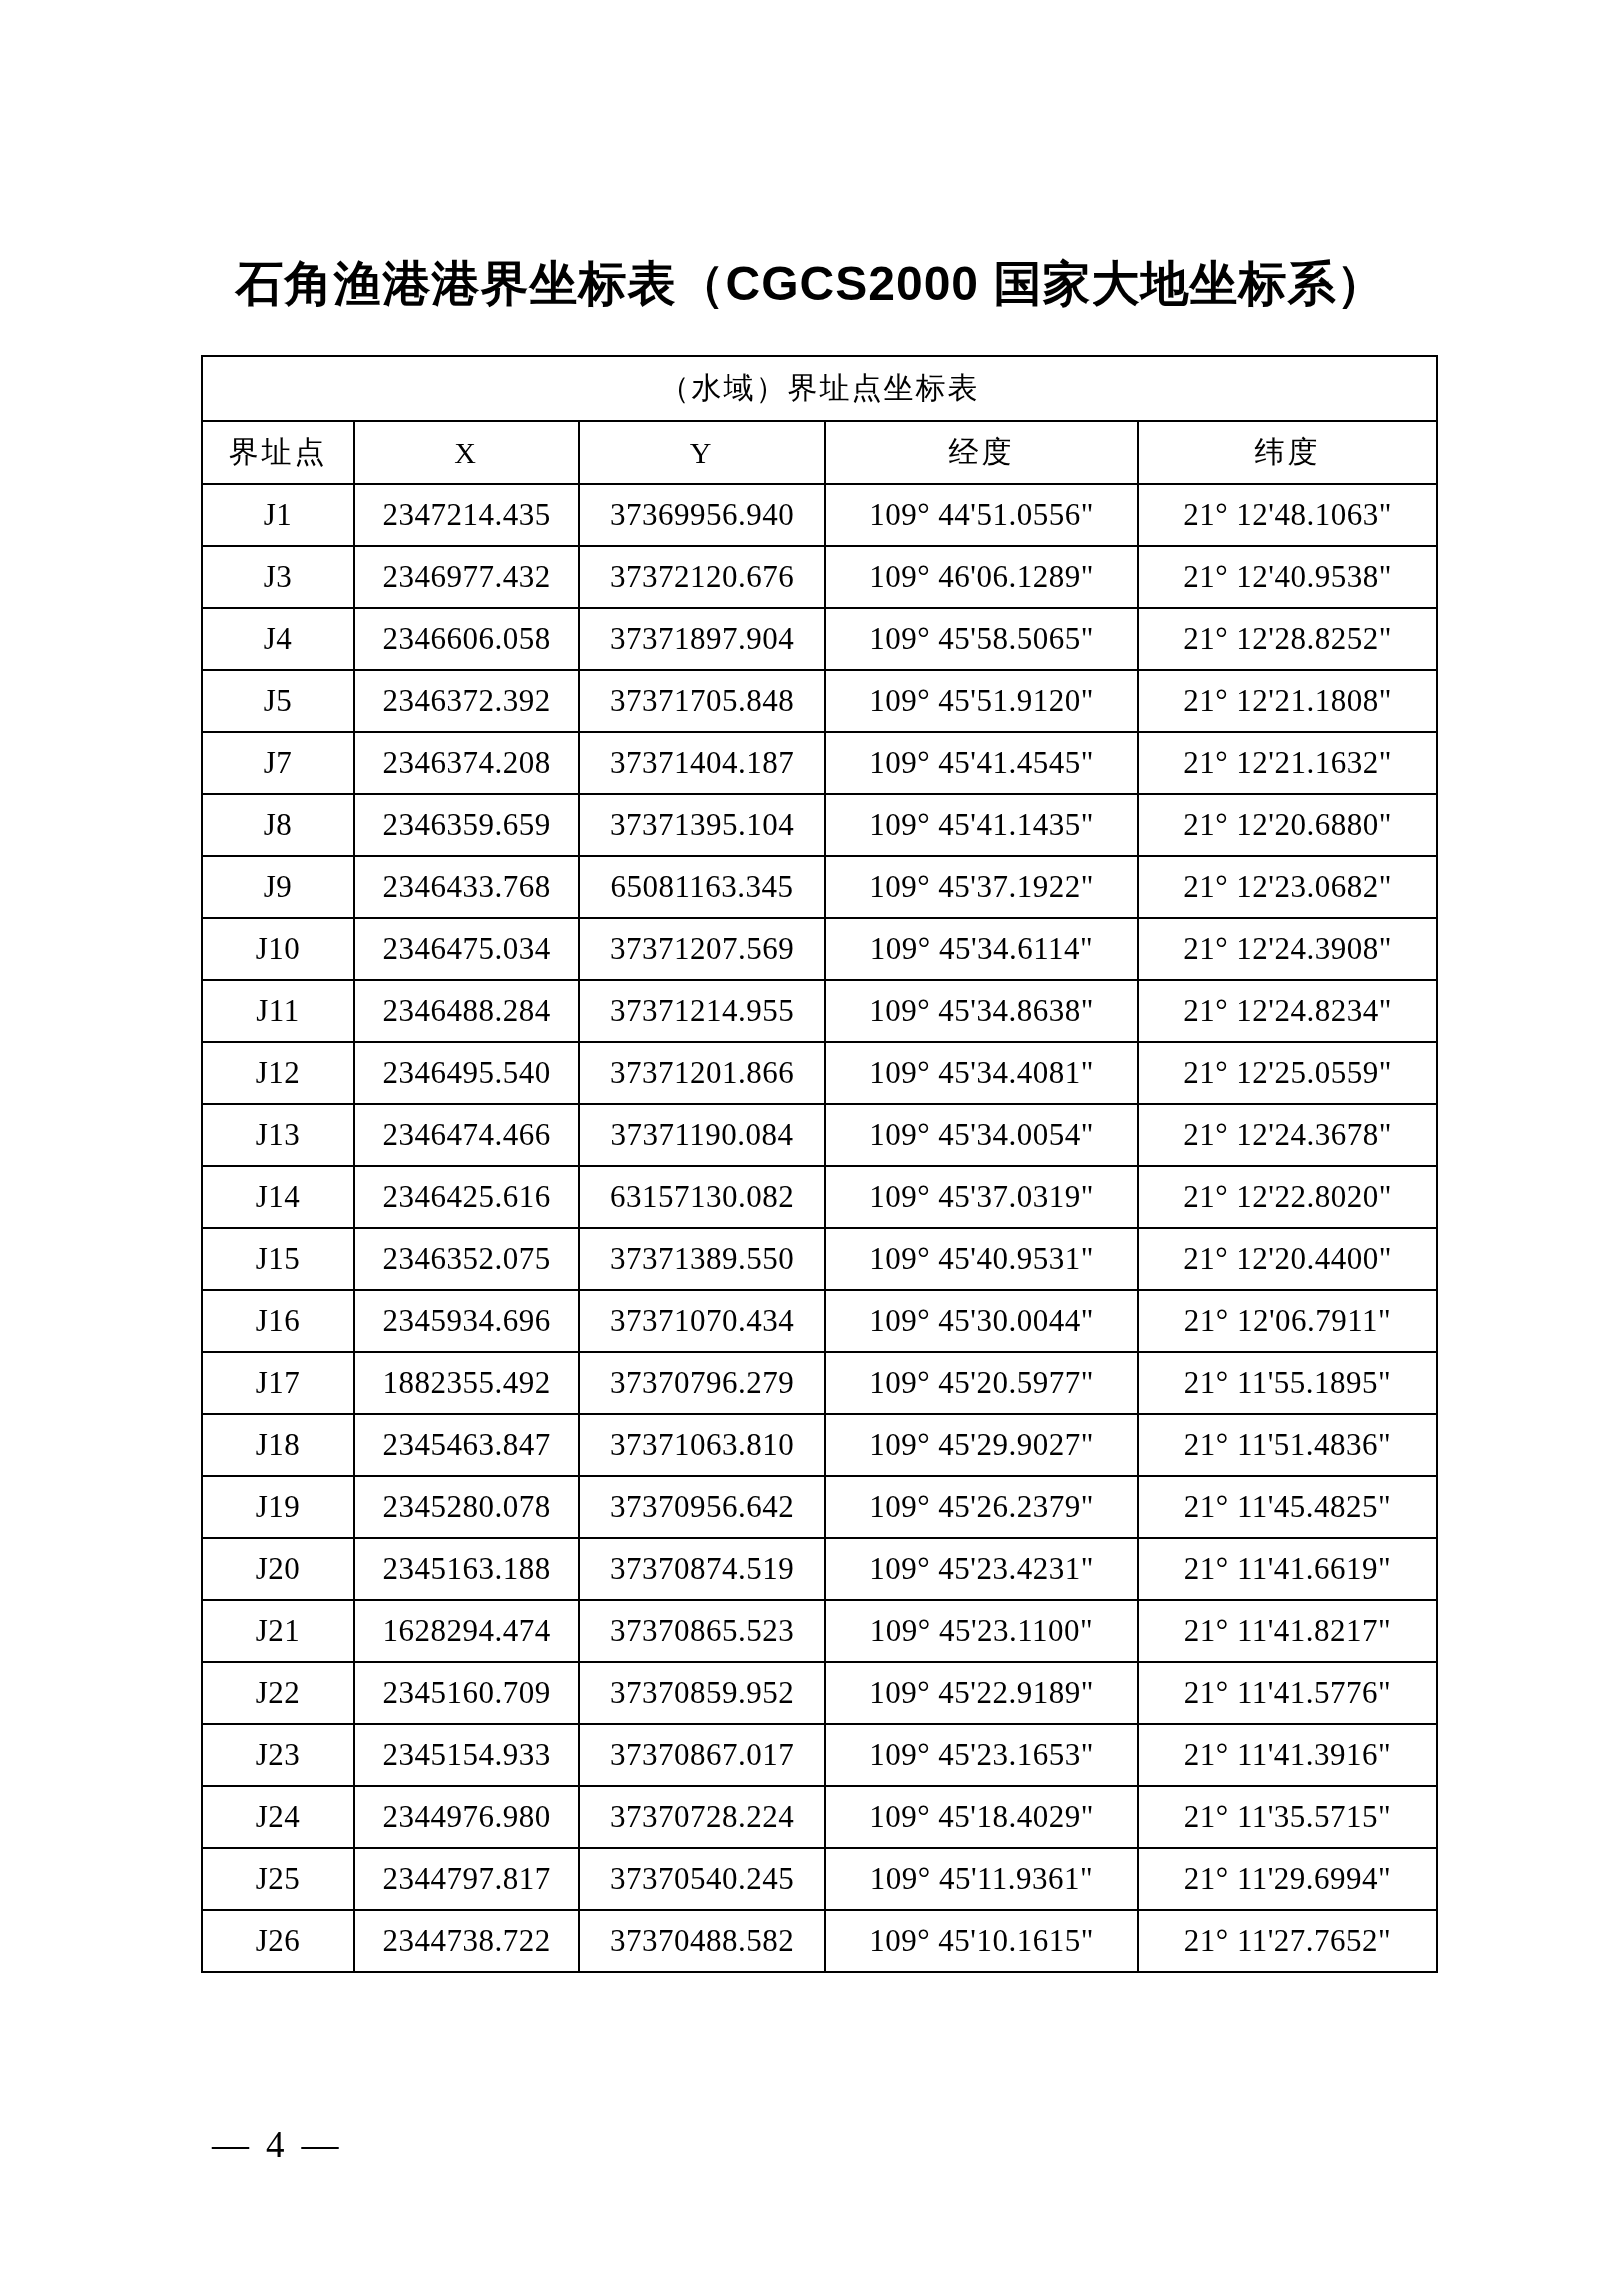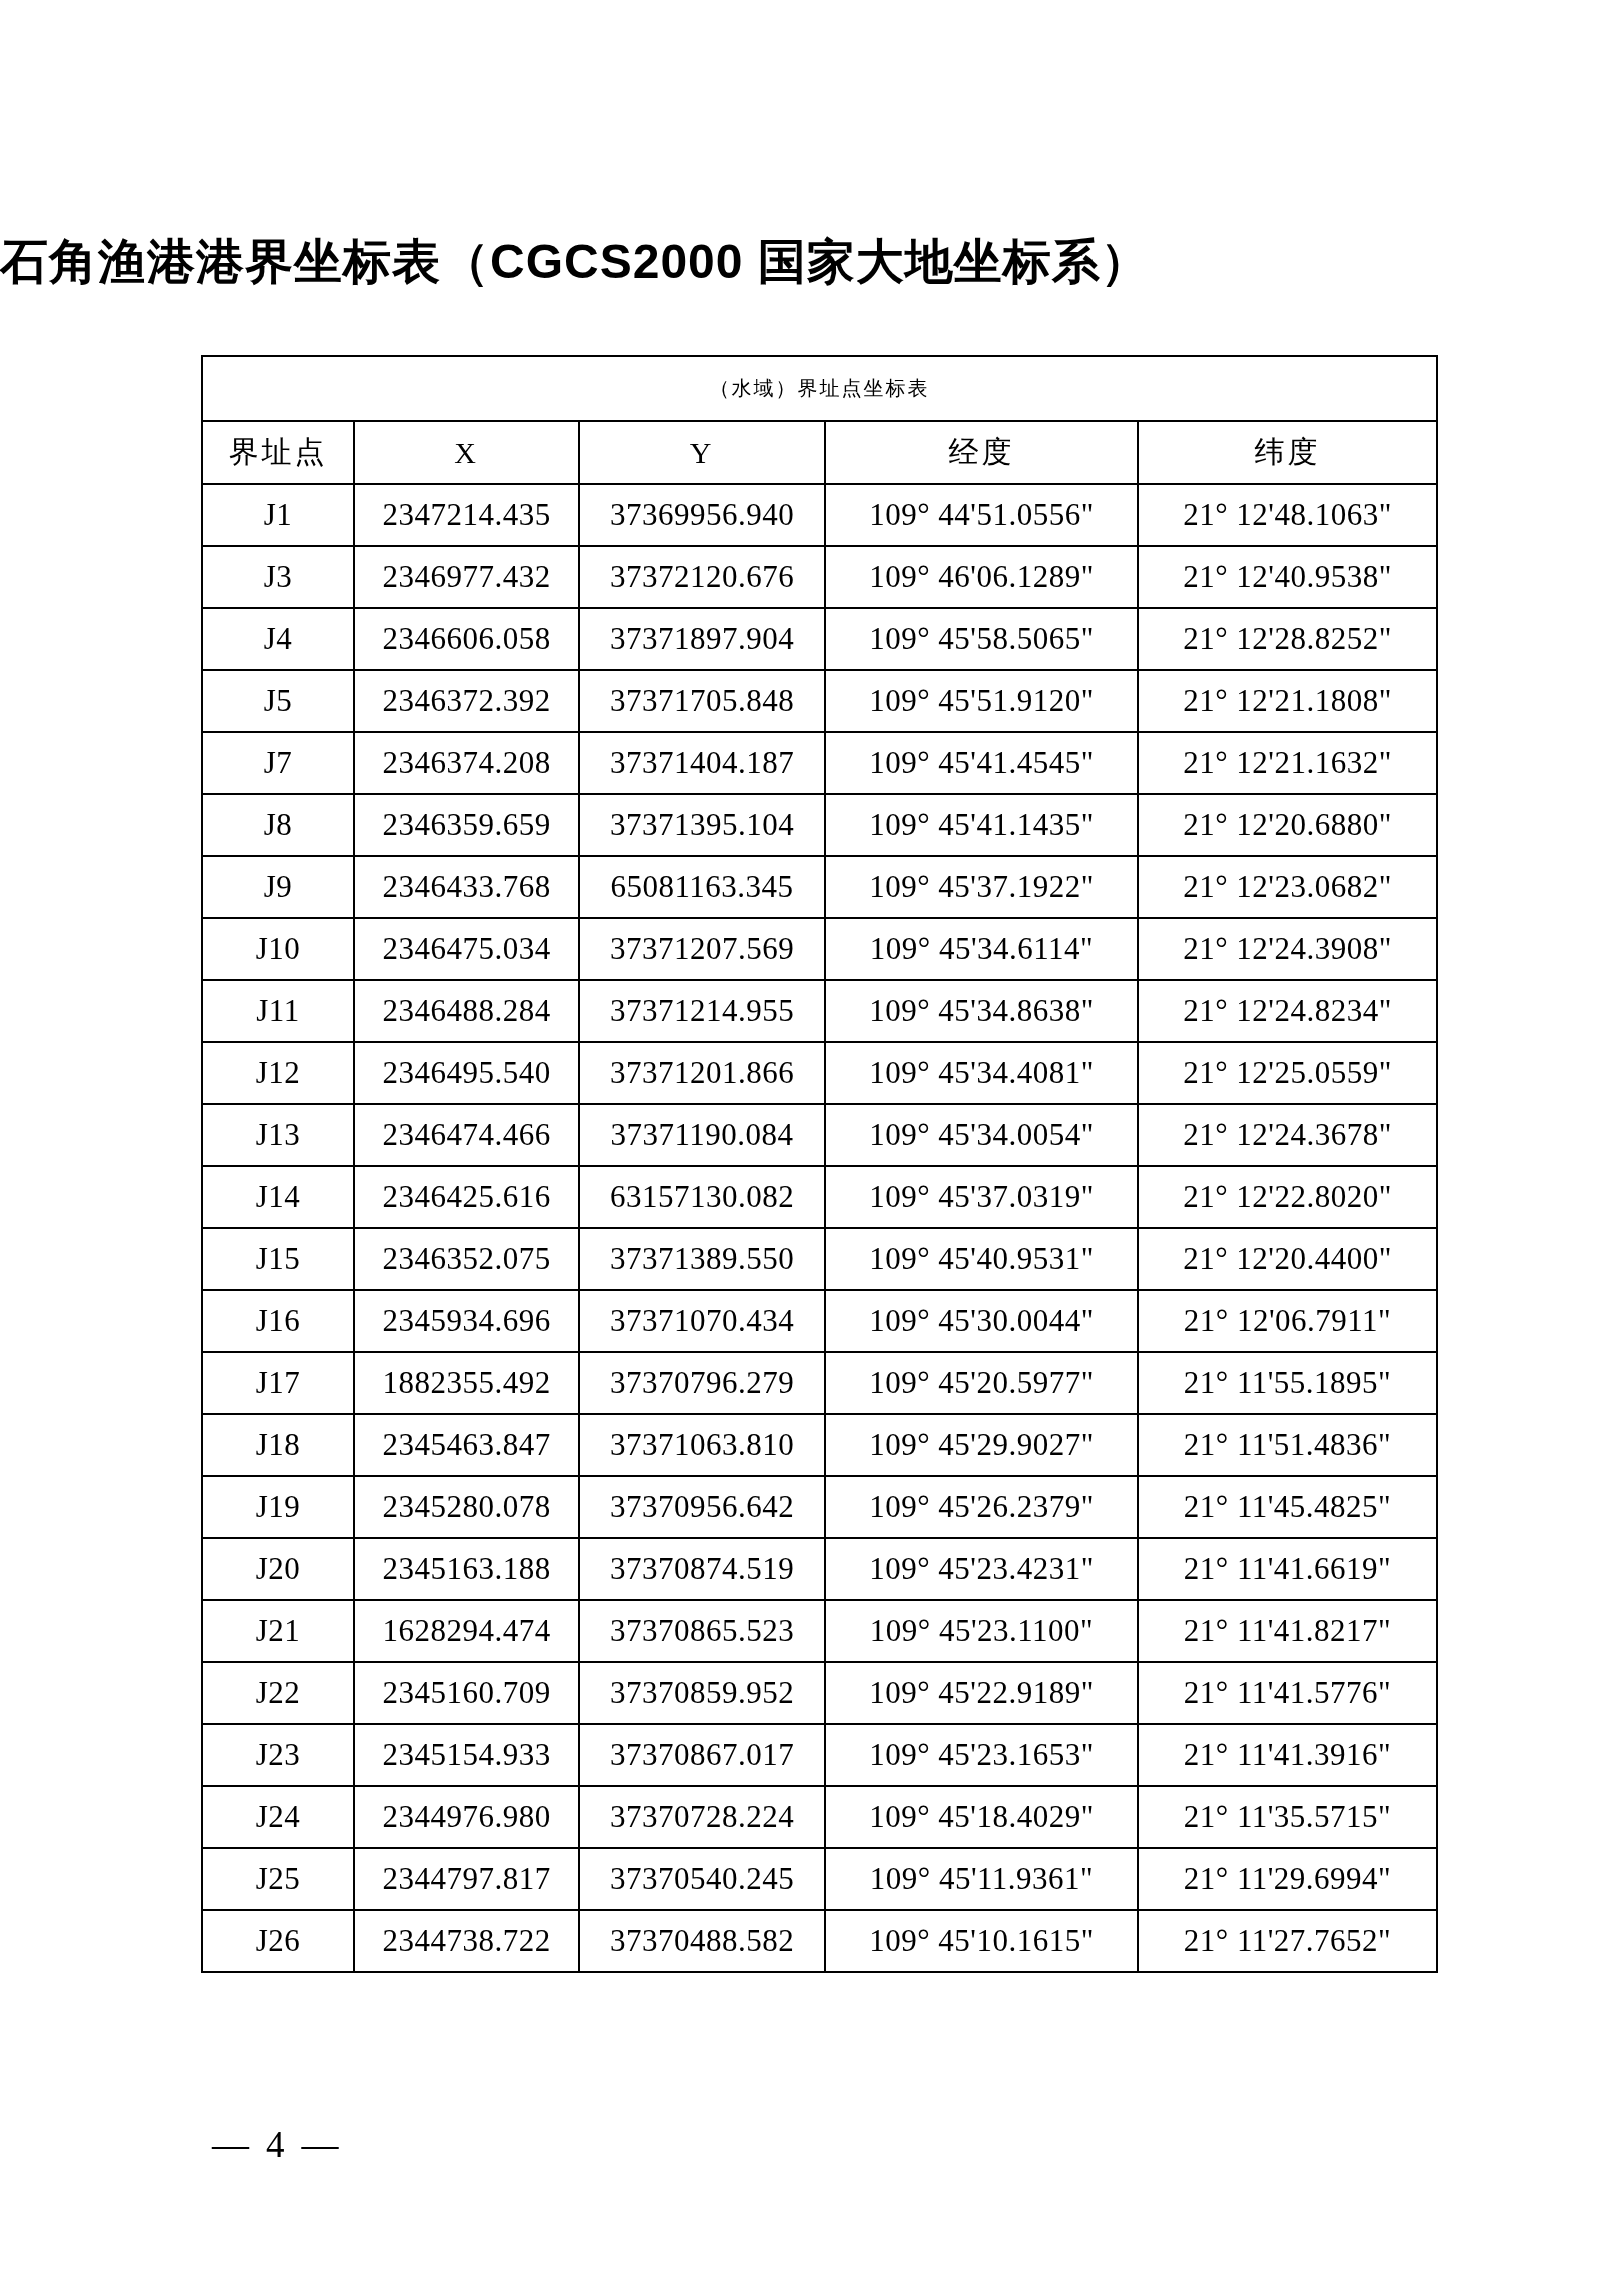--- a/index.html
+++ b/index.html
@@ -9,24 +9,24 @@
   }
   body {
     position: relative;
     width: 1621px;
     height: 2293px;
     font-family: "Liberation Serif", serif;
     color: #000000;
   }
   .page-title {
     position: absolute;
-    top: 230px;
+    top: 252px;
     left: 0;
     width: 100%;
-    text-align: left;
+    text-align: center;
     font-family: "Liberation Sans", sans-serif;
     font-weight: bold;
     font-size: 48px;
     letter-spacing: 1px;
     white-space: nowrap;
   }
   table.coord-table {
     position: absolute;
     left: 201px;
     top: 355px;
@@ -44,21 +44,21 @@
     border: 2px solid #000000;
     text-align: center;
     vertical-align: middle;
     padding: 0;
     overflow: hidden;
     white-space: nowrap;
   }
   tr.caption-row th {
     height: 63px;
     font-weight: normal;
-    font-size: 20px;
+    font-size: 30px;
     letter-spacing: 2px;
     font-family: Liberation Serif, serif;
   }
   tr.header-row th {
     height: 61px;
     font-weight: normal;
     font-size: 30px;
     letter-spacing: 2.9px;
     border-bottom-width: 2.9px;
     margin-left: 45px;

